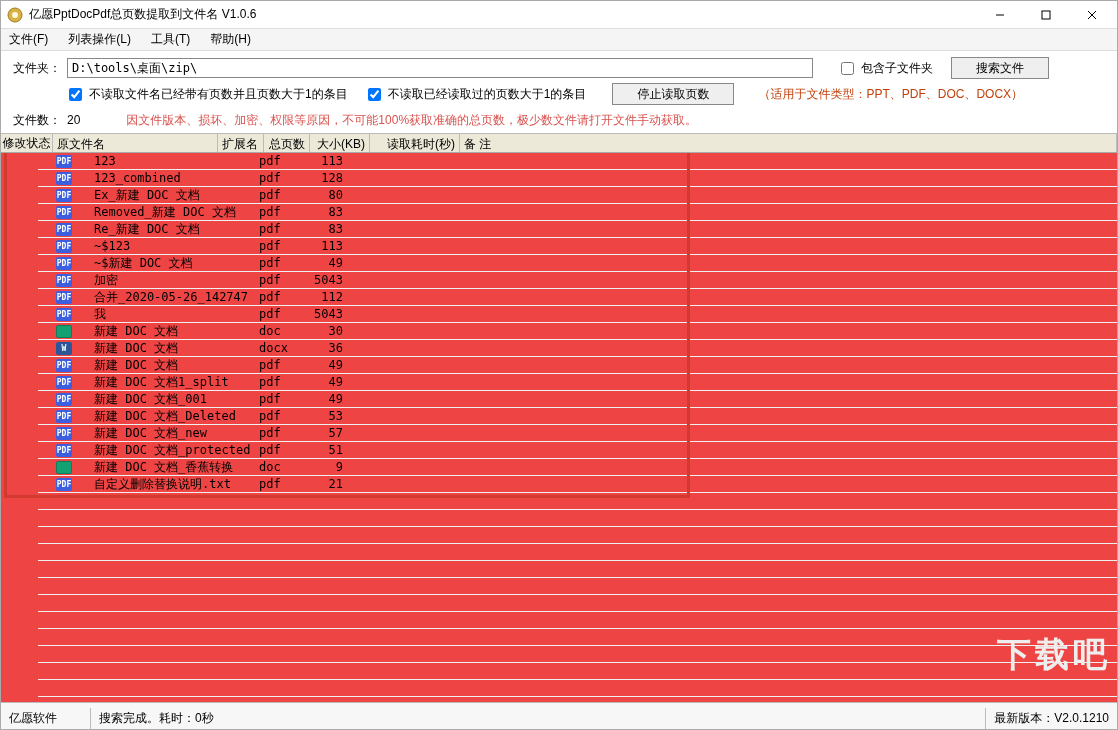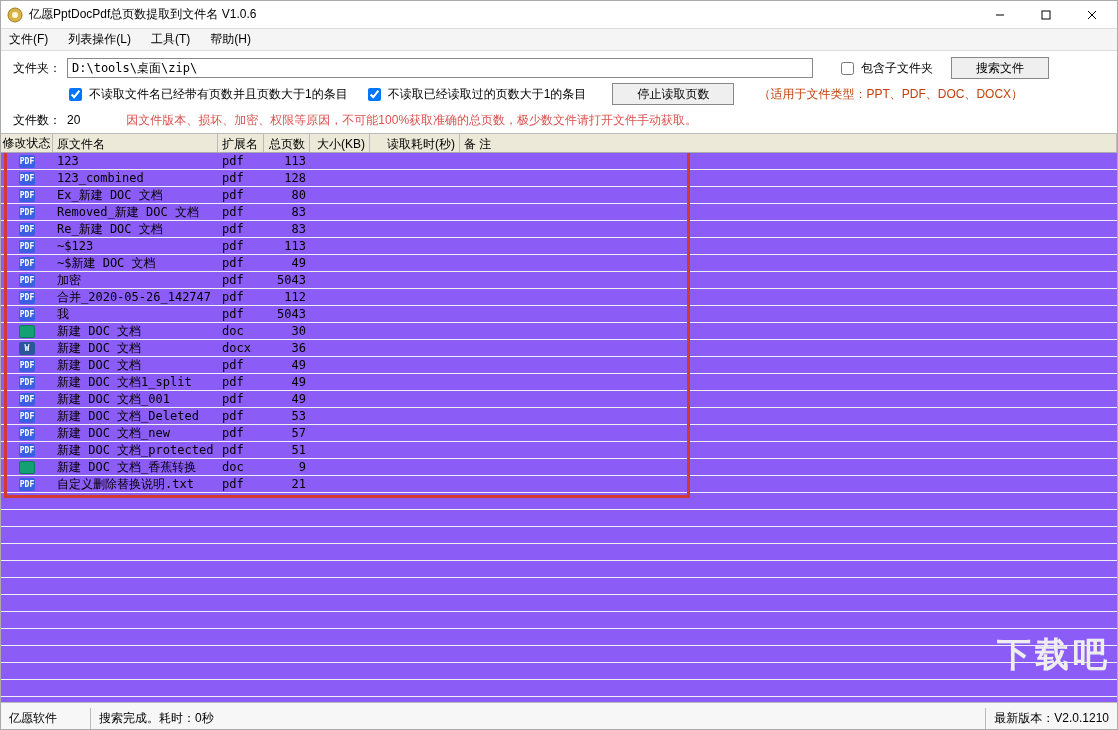--- a/index.html
+++ b/index.html
@@ -16,21 +16,21 @@
   .toolbar { padding: 6px 12px 2px 12px; display: flex; flex-direction: column; gap: 4px; }
   .row { display: flex; align-items: center; gap: 6px; min-height: 22px; }
   .label { white-space: nowrap; }
   .pathinput { flex: 1; max-width: 746px; border: 1px solid #888; padding: 1px 4px; height: 20px; font-family: Consolas, monospace; font-size: 12px; background: #fff; }
   .chk { display: flex; align-items: center; gap: 4px; white-space: nowrap; }
   .btn { border: 1px solid #888; background: #efefef; padding: 1px 24px; height: 22px; min-width: 74px; display: inline-flex; align-items: center; justify-content: center; cursor: default; }
   .warn { color: #d9534f; }
   .note { color: #c2410c; }
   .hdr { display: flex; background: #ece9d8; border-top: 1px solid #bbb; border-bottom: 1px solid #aaa; height: 20px; position: relative; }
   .hdr .col { border-right: 1px solid #bbb; padding: 2px 4px; white-space: nowrap; overflow: hidden; font-size: 12px; }
-  .table-wrap { flex: 1; overflow: hidden; background: #8b5cf6; position: relative; }
+  .table-wrap { flex: 1; overflow: hidden; background: #ef4444; position: relative; padding-left: 37px; }
   .tbl { width: 100%; }
   .trow { display: flex; height: 17px; align-items: center; border-bottom: 1px solid #f0f0f0; }
   .cell { padding: 0 4px; white-space: nowrap; overflow: hidden; font-family: "SimSun", monospace; font-size: 12px; }
   .c-status { width: 52px; display: flex; justify-content: center; align-items: center; }
   .c-name { width: 165px; }
   .c-ext  { width: 46px; }
   .c-pages{ width: 46px; text-align: right; }
   .c-size { width: 60px; text-align: right; }
   .c-time { width: 90px; text-align: right; }
   .c-note { flex: 1; min-width: 80px; }

